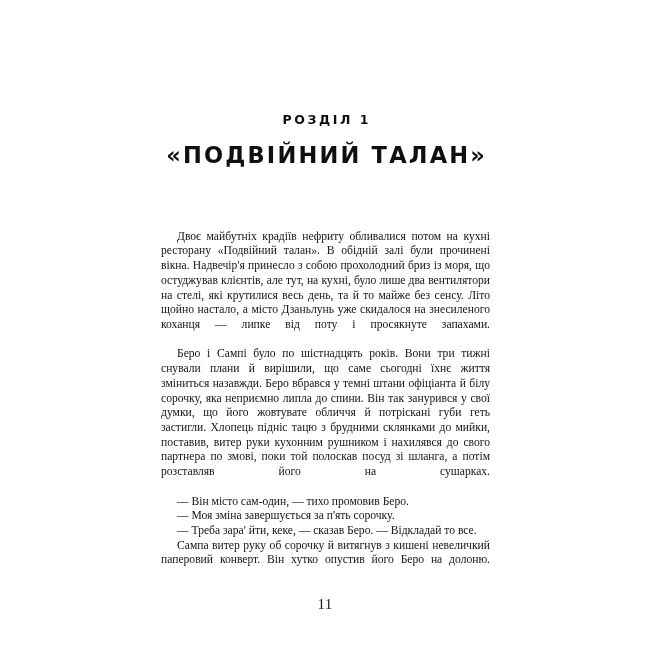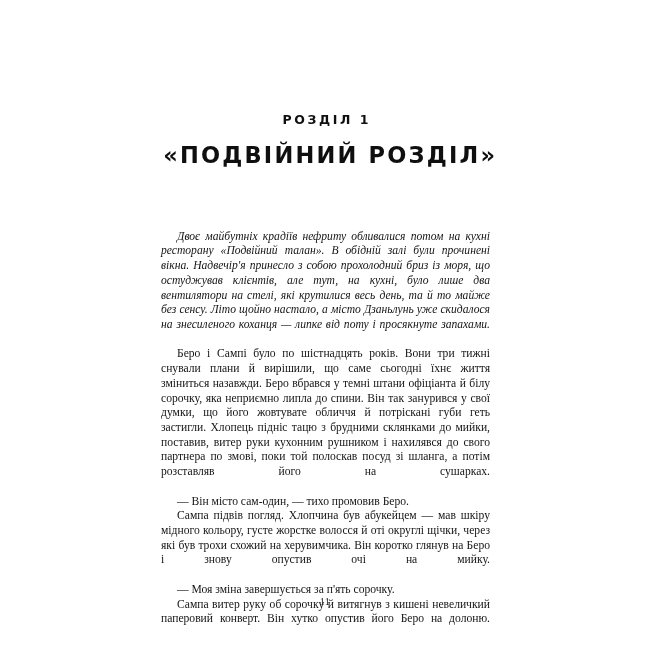--- a/index.html
+++ b/index.html
@@ -71,21 +71,20 @@
     hyphens: manual;
   }
 
   .body-text p {
     margin: 0;
     text-indent: 16px;
   }
 
   .body-text p.first {
     text-indent: 16px;
-    font-style: italic;
   }
 
   .body-text p.dialogue {
     text-indent: 16px;
     text-align: left;
   }
 
   
   .body-text p:after {
     content: "";
@@ -94,44 +93,44 @@
   }
   .body-text p.dialogue:after { display: none; }
 
   
   .folio {
     position: absolute;
     left: 0;
     right: 0;
     top: 597px;
     text-align: center;
-    font-size: 10px;
+    font-size: 15px;
     line-height: 1;
     color: #1a1a1a;
     letter-spacing: 0.4px;
   }
 </style>
 </head>
 <body>
 
 <div class="page">
 
   <div class="content">
 
     <div class="chapter-head">
       <div class="chapter-number">РОЗДІЛ 1</div>
-      <div class="chapter-title">«ПОДВІЙНИЙ РОЗДІЛ»</div>
+      <div class="chapter-title">«ПОДВІЙНИЙ ТАЛАН»</div>
     </div>
 
     <div class="body-text">
       <p class="first">Двоє майбутніх крадіїв нефриту обливалися потом на кухні ресторану «Подвійний талан». В обідній залі були прочинені вікна. Надвечір'я принесло з собою прохолодний бриз із моря, що остуджував клієнтів, але тут, на кухні, було лише два вентилятори на стелі, які крутилися весь день, та й то майже без сенсу. Літо щойно настало, а місто Дзаньлунь уже скидалося на знесиленого коханця — липке від поту і просякнуте запахами.</p>
       <p>Беро і Сампі було по шістнадцять років. Вони три тижні снували плани й вирішили, що саме сьогодні їхнє життя зміниться назавжди. Беро вбрався у темні штани офіціанта й білу сорочку, яка неприємно липла до спини. Він так занурився у свої думки, що його жовтувате обличчя й потріскані губи геть застигли. Хлопець підніс тацю з брудними склянками до мийки, поставив, витер руки кухонним рушником і нахилявся до свого партнера по змові, поки той полоскав посуд зі шланга, а потім розставляв його на сушарках.</p>
       <p class="dialogue">— Він місто сам-один, — тихо промовив Беро.</p>
-      <p>Сампа підвів погляд. Хлопчина був абукейцем — мав шкіру мідного кольору, густе жорстке волосся й оті округлі щічки, через які був трохи схожий на херувимчика. Він коротко глянув на Беро і знову опустив очі на мийку.</p>
       <p class="dialogue">— Моя зміна завершується за п'ять сорочку.</p>
+      <p class="dialogue">— Треба зара' йти, кеке, — сказав Беро. — Відкладай то все.</p>
       <p>Сампа витер руку об сорочку й витягнув з кишені невеличкий паперовий конверт. Він хутко опустив його Беро на долоню.</p>
     </div>
 
   </div>
 
   <div class="folio">11</div>
 
 </div>
 
 </body></html>

